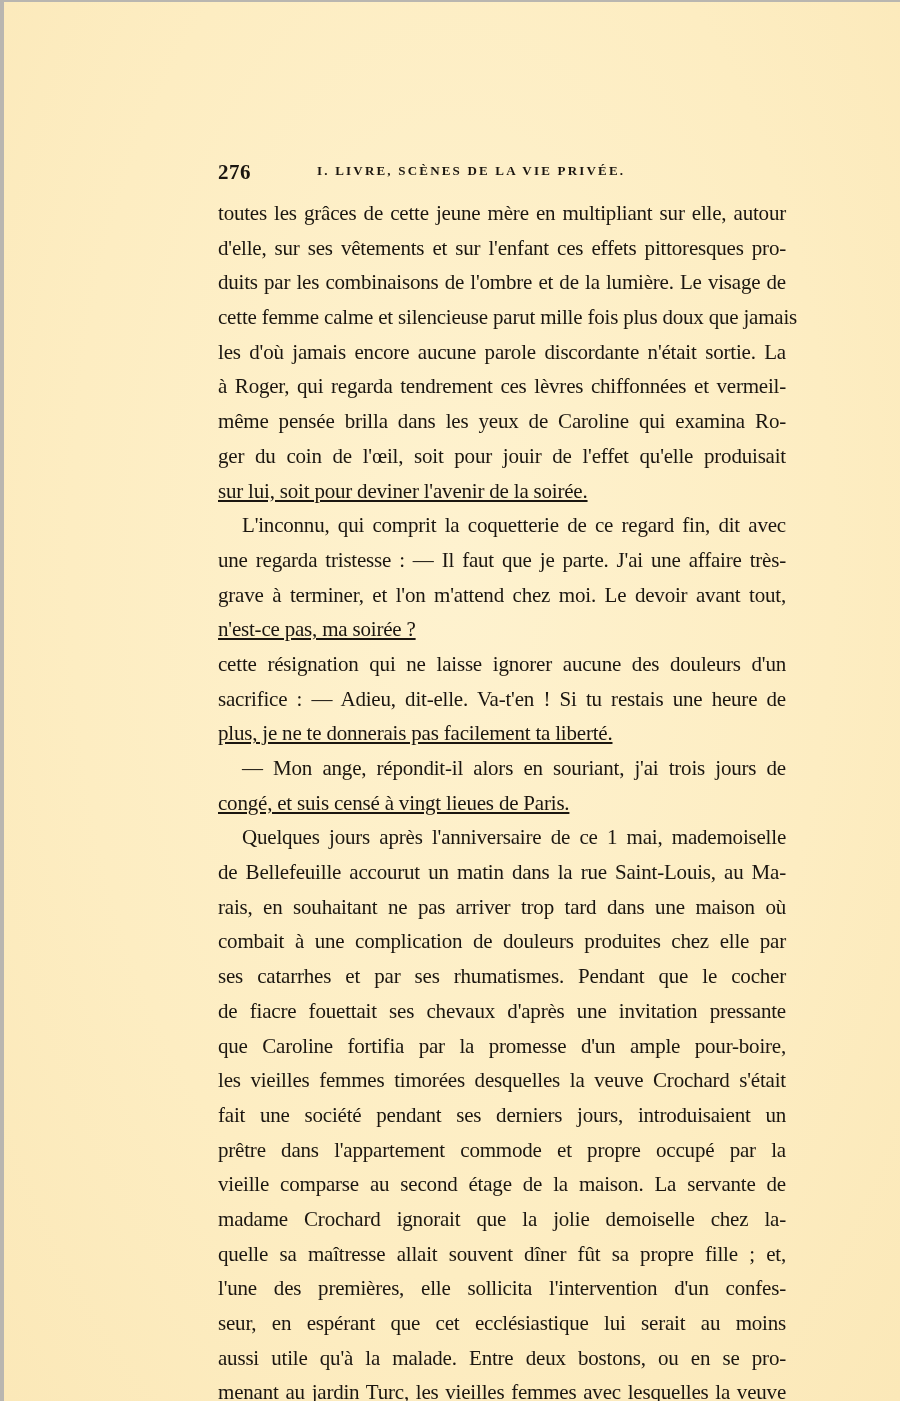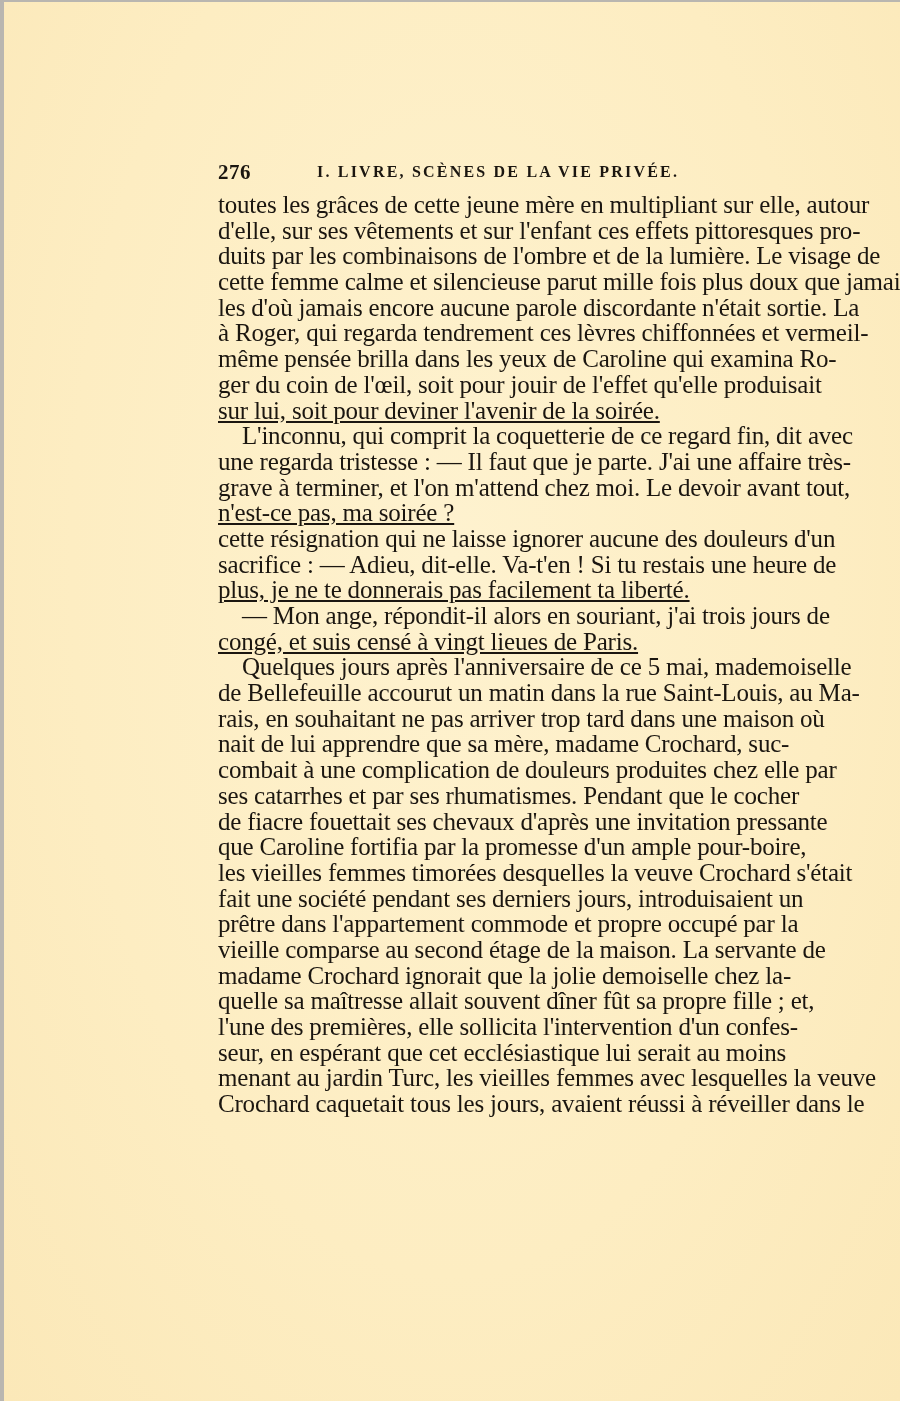--- a/index.html
+++ b/index.html
@@ -36,41 +36,42 @@
       left: 0;
       top: 0;
       font-size: 21px;
       font-weight: bold;
       letter-spacing: 0.5px;
     }
     .running-head {
       position: absolute;
       left: 99px;
       top: 3px;
-      font-size: 16px;
+      font-size: 13px;
       font-weight: bold;
       letter-spacing: 2.2px;
       font-variant: small-caps;
       white-space: nowrap;
     }
     .body-text {
       position: absolute;
       left: 214px;
       top: 190px;
       width: 568px;
     }
     .line {
       height: 25.7px;
       line-height: 25.7px;
-      font-size: 25px;
+      font-size: 21px;
       white-space: nowrap;
       text-align: justify;
       text-align-last: justify;
       font-stretch: condensed;
       letter-spacing: -0.2px;
+      margin-top: 9px;
     }
     .line.indent {
       padding-left: 24px;
     }
     .line.last {
       text-align-last: left;
       text-decoration: underline;
     }
   </style>
 </head>
@@ -94,32 +95,32 @@
       <div class="line last">sur lui, soit pour deviner l'avenir de la soirée.</div>
       <div class="line indent">L'inconnu, qui comprit la coquetterie de ce regard fin, dit avec</div>
       <div class="line">une regarda tristesse : — Il faut que je parte. J'ai une affaire très-</div>
       <div class="line">grave à terminer, et l'on m'attend chez moi. Le devoir avant tout,</div>
       <div class="line last">n'est-ce pas, ma soirée ?</div>
       <div class="line">cette résignation qui ne laisse ignorer aucune des douleurs d'un</div>
       <div class="line">sacrifice : — Adieu, dit-elle. Va-t'en ! Si tu restais une heure de</div>
       <div class="line last">plus, je ne te donnerais pas facilement ta liberté.</div>
       <div class="line indent">— Mon ange, répondit-il alors en souriant, j'ai trois jours de</div>
       <div class="line last">congé, et suis censé à vingt lieues de Paris.</div>
-      <div class="line indent">Quelques jours après l'anniversaire de ce 5 mai, mademoiselle</div>
+      <div class="line indent">Quelques jours après l'anniversaire de ce 1 mai, mademoiselle</div>
       <div class="line">de Bellefeuille accourut un matin dans la rue Saint-Louis, au Ma-</div>
       <div class="line">rais, en souhaitant ne pas arriver trop tard dans une maison où</div>
-      <div class="line">nait de lui apprendre que sa mère, madame Crochard, suc-</div>
       <div class="line">combait à une complication de douleurs produites chez elle par</div>
       <div class="line">ses catarrhes et par ses rhumatismes. Pendant que le cocher</div>
       <div class="line">de fiacre fouettait ses chevaux d'après une invitation pressante</div>
       <div class="line">que Caroline fortifia par la promesse d'un ample pour-boire,</div>
       <div class="line">les vieilles femmes timorées desquelles la veuve Crochard s'était</div>
       <div class="line">fait une société pendant ses derniers jours, introduisaient un</div>
       <div class="line">prêtre dans l'appartement commode et propre occupé par la</div>
       <div class="line">vieille comparse au second étage de la maison. La servante de</div>
       <div class="line">madame Crochard ignorait que la jolie demoiselle chez la-</div>
       <div class="line">quelle sa maîtresse allait souvent dîner fût sa propre fille ; et,</div>
       <div class="line">l'une des premières, elle sollicita l'intervention d'un confes-</div>
       <div class="line">seur, en espérant que cet ecclésiastique lui serait au moins</div>
+      <div class="line">aussi utile qu'à la malade. Entre deux bostons, ou en se pro-</div>
       <div class="line">menant au jardin Turc, les vieilles femmes avec lesquelles la veuve</div>
       <div class="line">Crochard caquetait tous les jours, avaient réussi à réveiller dans le</div>
     </div>
 </div>
 
 </body></html>

